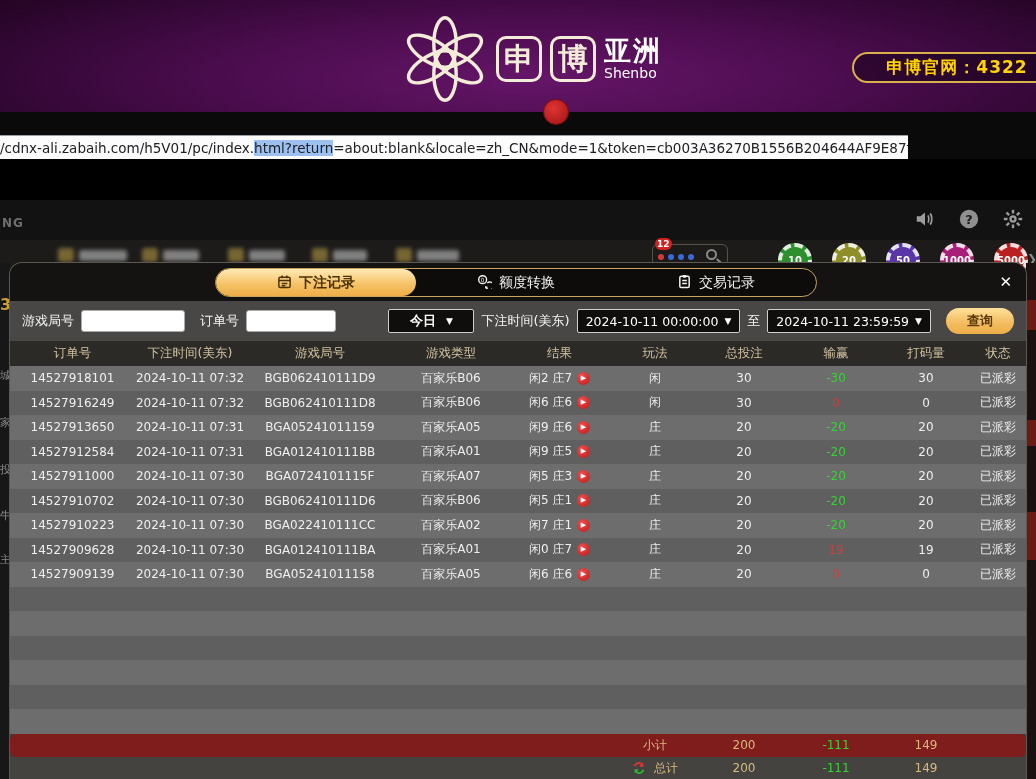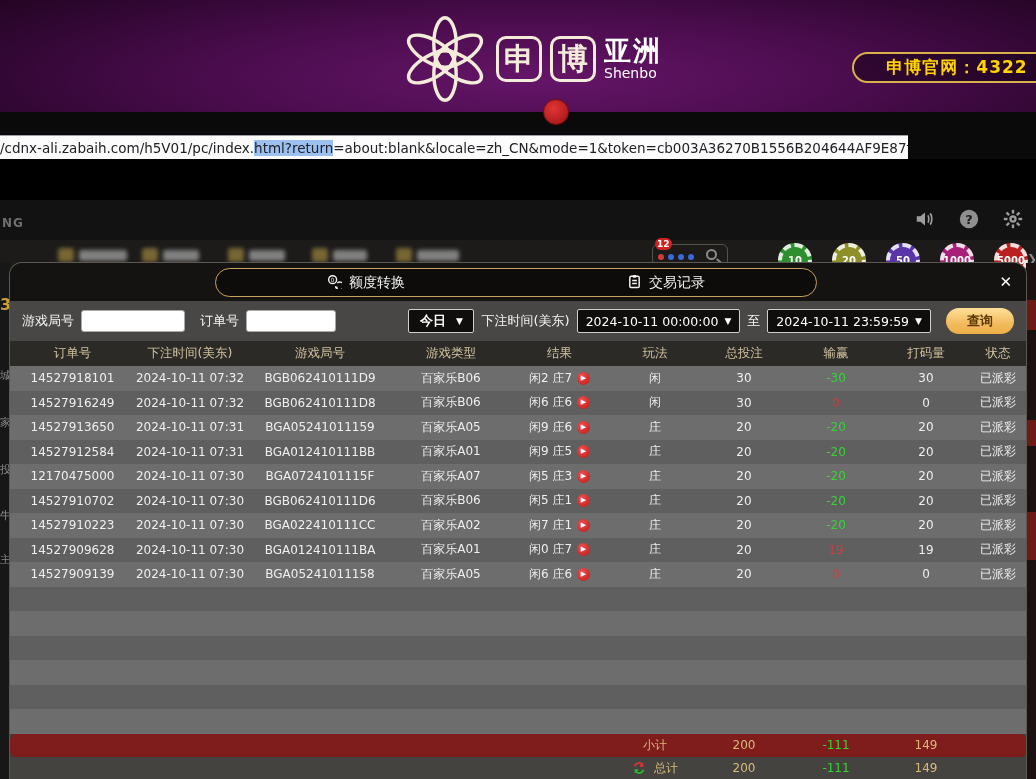--- a/index.html
+++ b/index.html
@@ -88,21 +88,21 @@
 
   .filterbar { height:40px; background:#484746; display:flex; align-items:center; padding:0 12px; gap:7px;
     color:#f5f5f5; font-size:13px; white-space:nowrap; }
   .f-input { height:22px; background:#fff; border:1px solid #aaa; border-radius:3px; }
   .f-input.game { width:104px; }
   .f-input.order { width:90px; }
   .f-spacer { flex:1; }
   .f-select { height:24px; background:#0f0e0d; border:1px solid #cfcfcf; border-radius:2px;
     display:flex; align-items:center; justify-content:center; gap:10px; color:#fff; padding:0 8px; }
   .f-select .caret { font-size:9px; }
-  .f-select.range { width:66px; font-weight:bold; }
+  .f-select.range { width:86px; font-weight:bold; }
   .f-select.date { font-size:12.5px; gap:6px; }
   .search-btn { width:68px; height:26px; border-radius:13px; margin-left:8px;
     background:linear-gradient(180deg,#ffe09a 0%, #f3bb5e 60%, #eeae47 100%);
     color:#5a3a06; font-size:13px; font-weight:bold; display:flex; align-items:center; justify-content:center; cursor:pointer; }
 
   .grid-row { display:grid; grid-template-columns:125px 110px 150px 112px 105px 86px 92px 92px 88px 1fr; align-items:center; }
   .thead { height:25px; background:#2b2a27; color:#d2c2a0; font-size:12.5px; }
   .thead > div { text-align:center; }
   .tbody .grid-row { height:24.5px; font-size:12px; color:#efefef; }
   .tbody .grid-row.odd { background:#6d6d6d; }
@@ -233,20 +233,31 @@
   <div class="left-frag" style="left:0;top:508px;">牛</div>
   <div class="left-frag" style="left:0;top:552px;">主</div>
   <div class="right-strip"></div>
   <div class="right-frag" style="top:300px;height:30px;"></div>
   <div class="right-frag" style="top:420px;height:26px;"></div>
   <div class="right-frag" style="top:512px;height:48px;"></div>
 
   <div class="modal">
     <div class="tabbar">
       <div class="tab-pill" id="tab-pill">
+          <div class="tab active">
+            <span><svg class="t-icon" viewBox="0 0 16 16" fill="none" stroke="currentColor" stroke-width="1.6">
+                <rect x="2" y="3.5" width="12" height="11" rx="1.5"></rect>
+                <line x1="2" y1="7" x2="14" y2="7"></line>
+                <line x1="5.5" y1="1.5" x2="5.5" y2="4.5"></line>
+                <line x1="10.5" y1="1.5" x2="10.5" y2="4.5"></line>
+                <line x1="5" y1="10" x2="11" y2="10"></line>
+                <line x1="5" y1="12.5" x2="9" y2="12.5"></line>
+              </svg></span>
+            <span>下注记录</span>
+          </div>
           <div class="tab">
             <span><svg class="t-icon" viewBox="0 0 16 16" fill="none" stroke="currentColor" stroke-width="1.5">
                 <circle cx="6" cy="6" r="4.2"></circle>
                 <text x="6" y="8.3" text-anchor="middle" font-size="6" fill="currentColor" stroke="none">0</text>
                 <path d="M11 9.5a4.2 4.2 0 11-1.5 4"></path>
                 <path d="M9 13l.6 1.6L11.2 14" stroke-width="1.2"></path>
               </svg></span>
             <span>额度转换</span>
           </div>
           <div class="tab">
@@ -352,21 +363,21 @@
             <span>闲9 庄5</span>
             <span class="play-btn">▶</span>
           </div>
           <div>庄</div>
           <div>20</div>
           <div class="wl-green">-20</div>
           <div>20</div>
           <div>已派彩</div>
         </div>
         <div class="grid-row odd">
-          <div>12170475000</div>
+          <div>14527911000</div>
           <div>2024-10-11 07:30</div>
           <div>BGA0724101115F</div>
           <div>百家乐A07</div>
           <div class="cell-result">
             <span>闲5 庄3</span>
             <span class="play-btn">▶</span>
           </div>
           <div>庄</div>
           <div>20</div>
           <div class="wl-green">-20</div>

